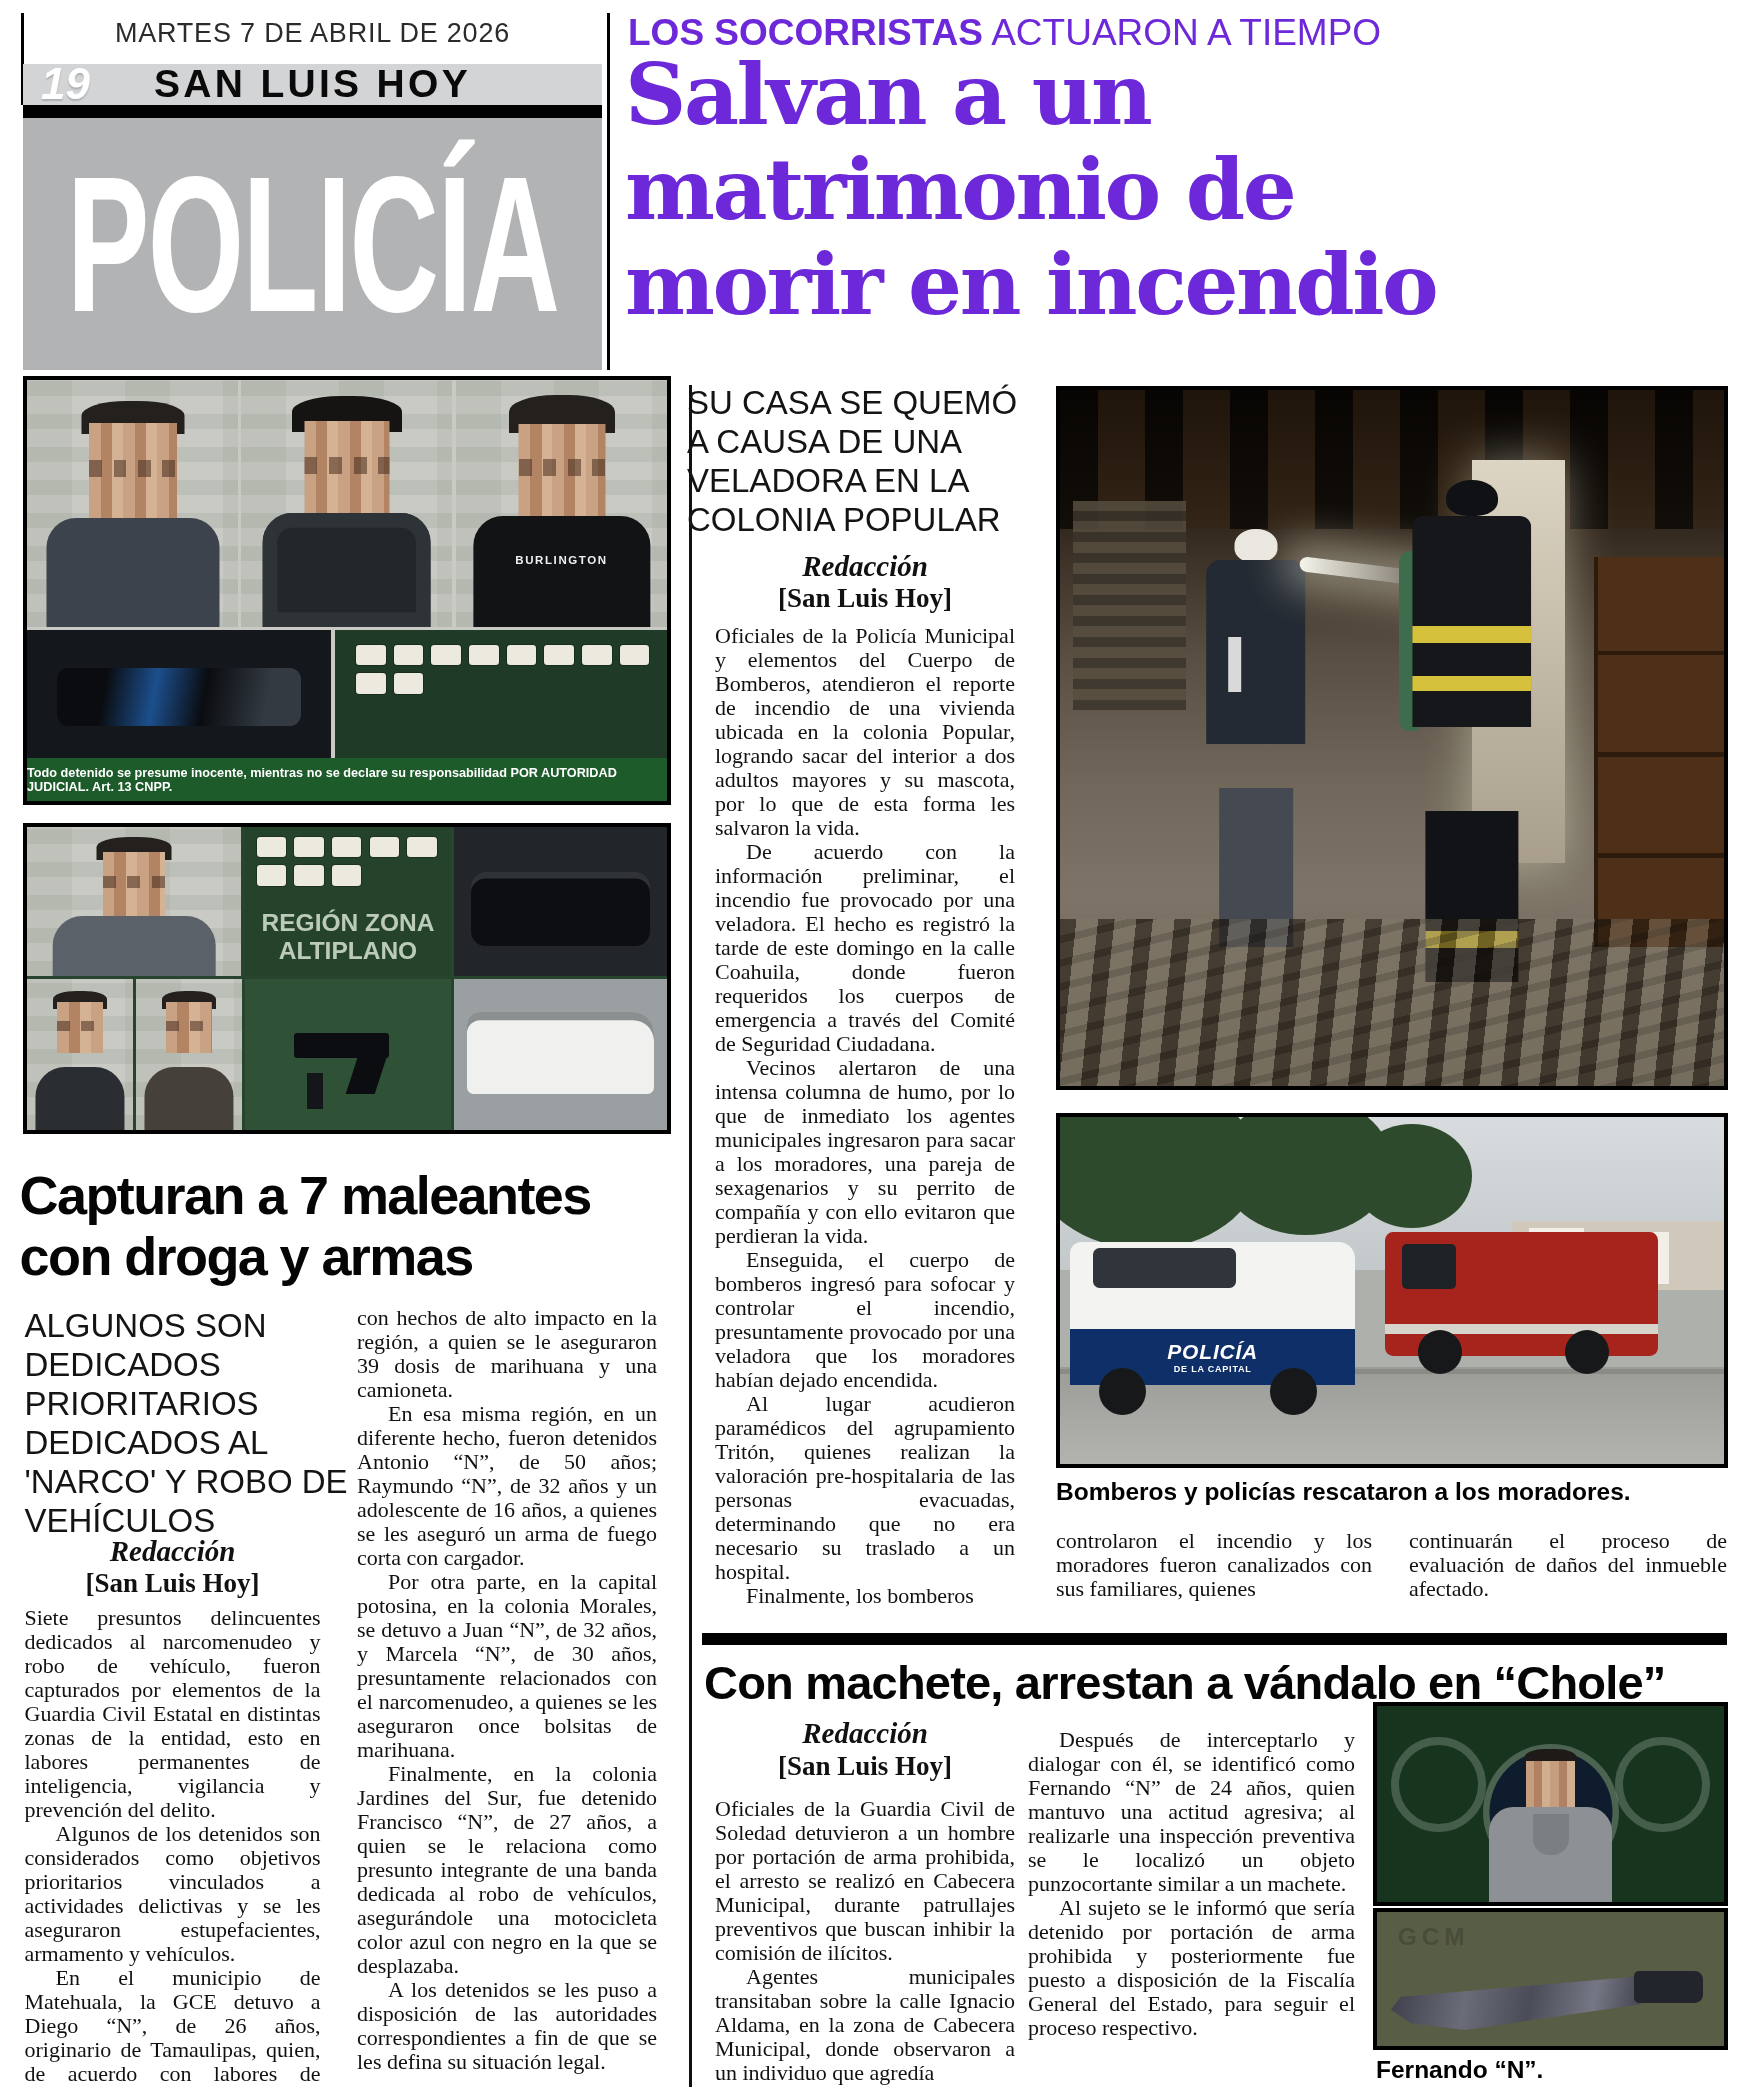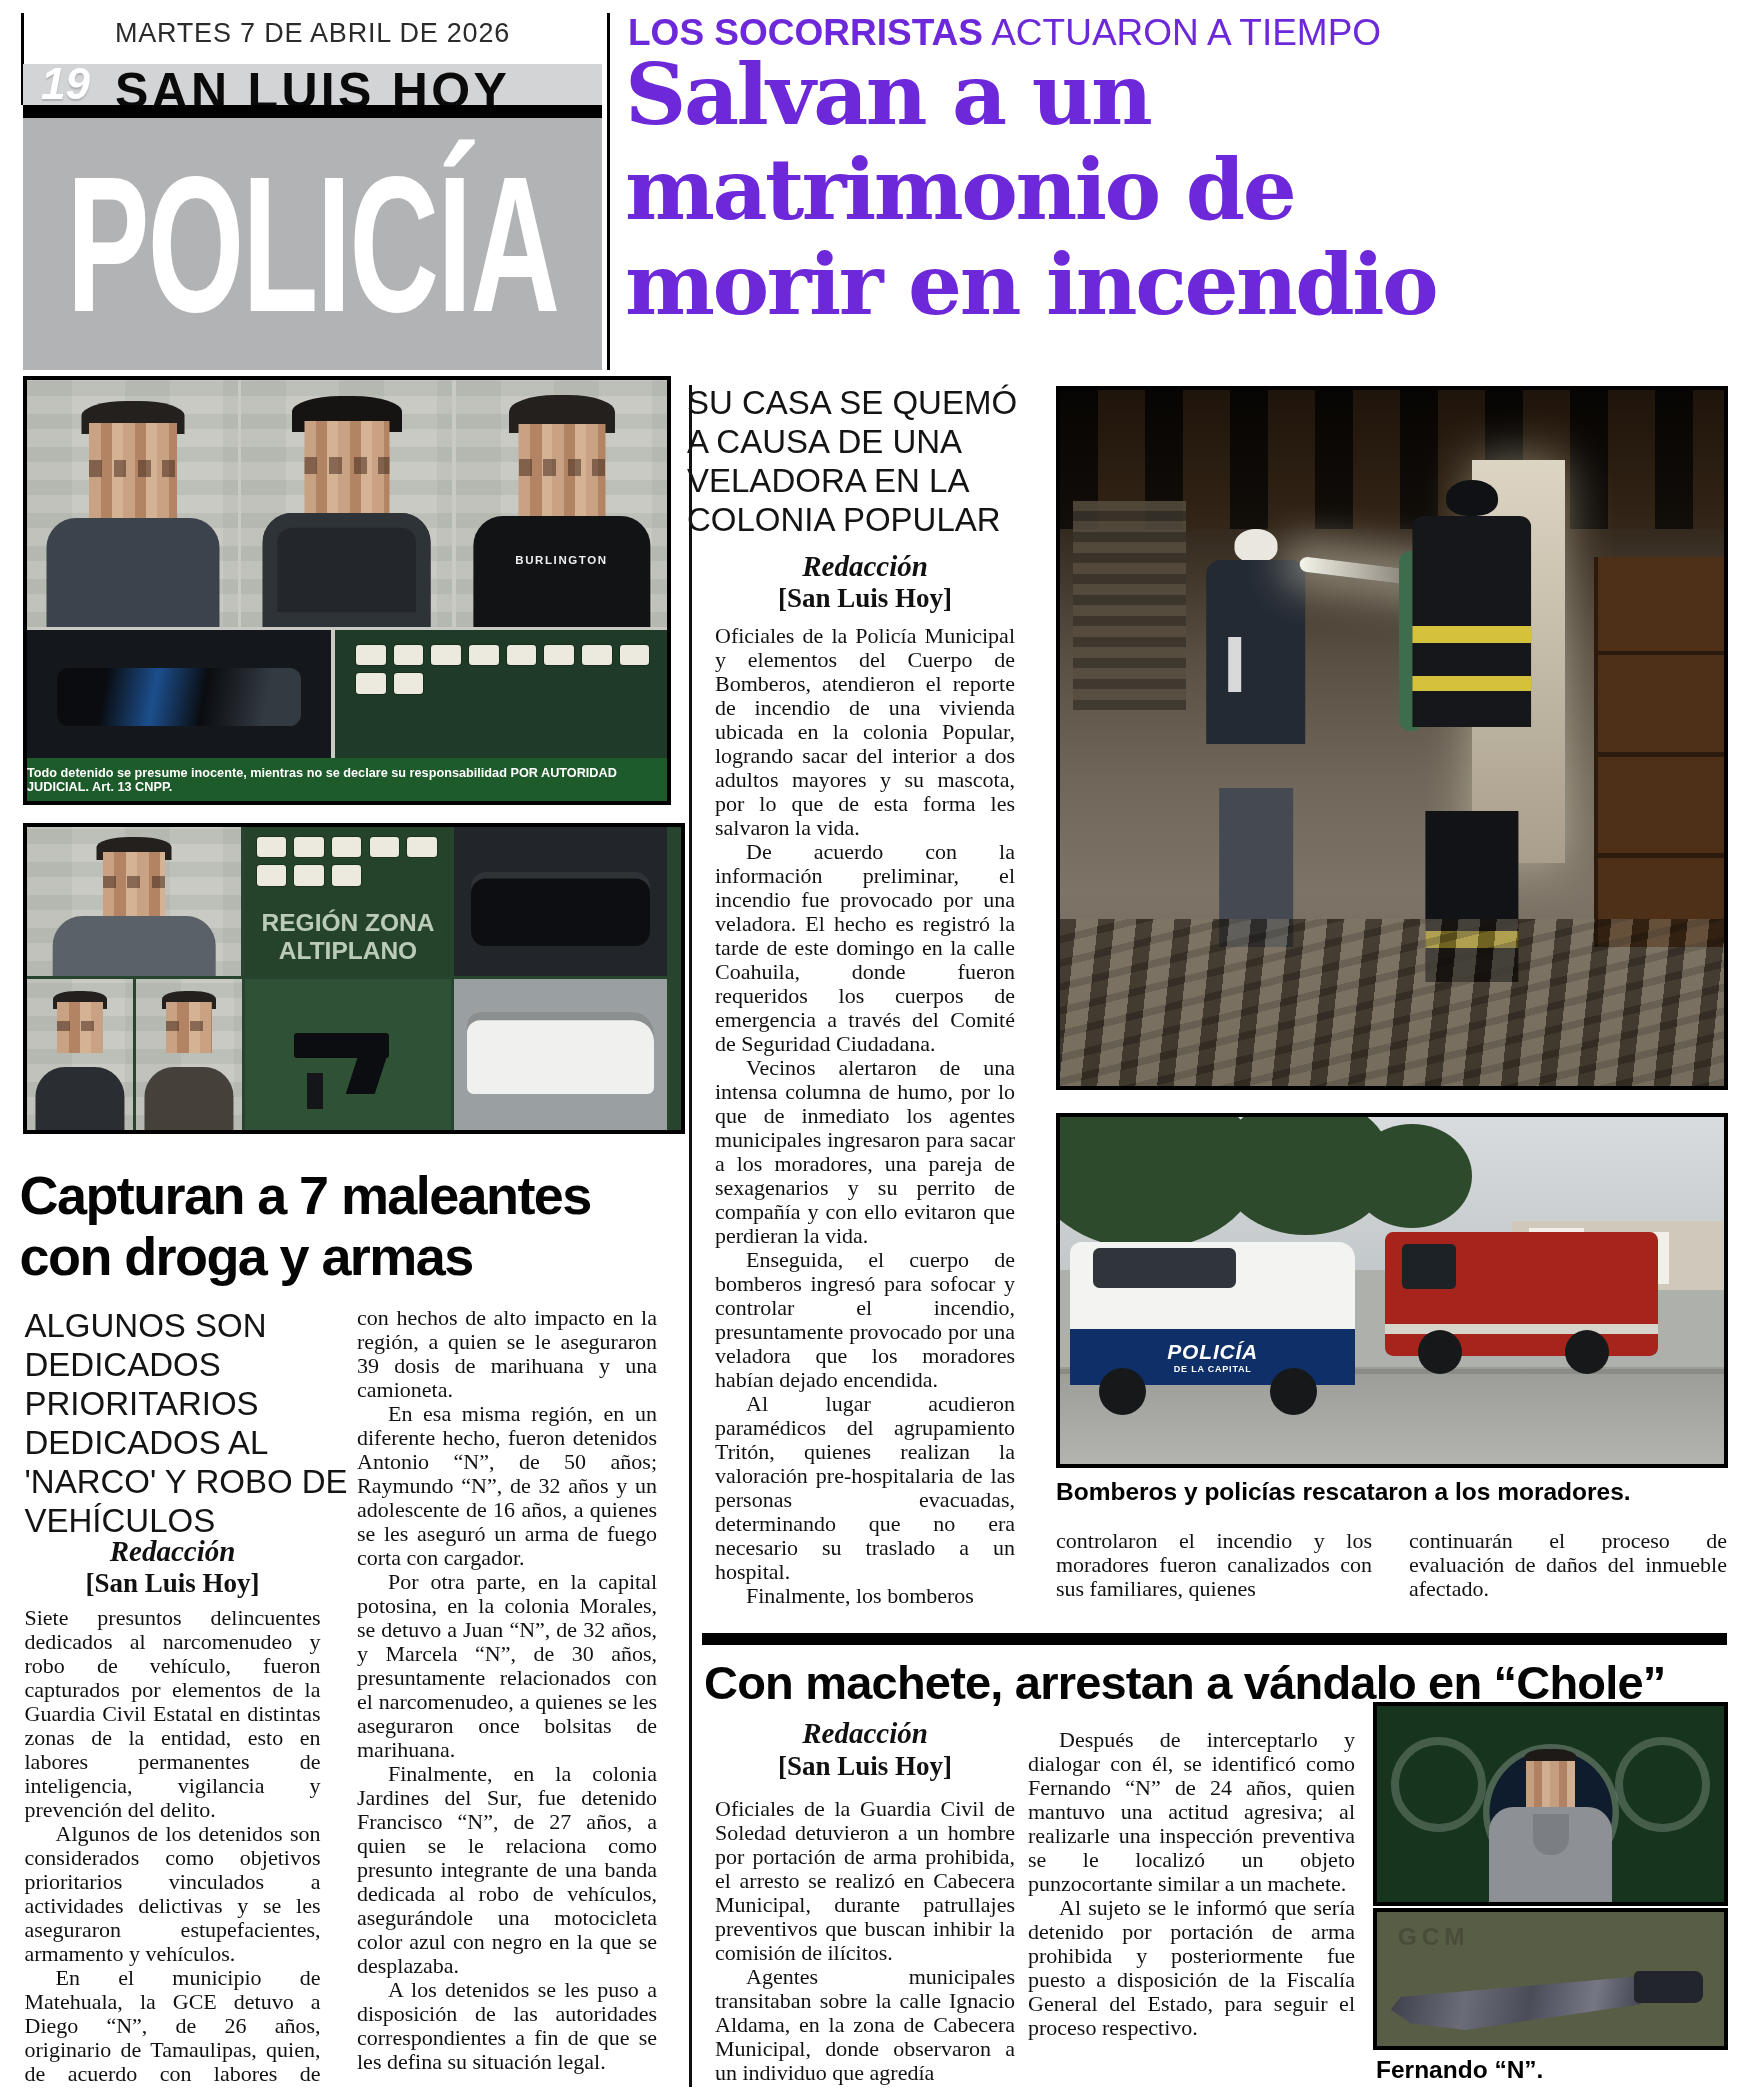--- a/index.html
+++ b/index.html
@@ -8,21 +8,21 @@
   .abs{position:absolute;}
 
   
   .leftrule{left:21px;top:13px;width:3.3px;height:92px;background:#000;}
   .date{left:23px;top:18px;width:579px;text-align:center;font-family:"Liberation Sans",sans-serif;
         font-size:27px;letter-spacing:0.8px;color:#2b2b2b;}
   .banner{left:23px;top:64px;width:579px;height:41px;background:#d3d4d6;}
   .pagenum{position:absolute;left:18px;top:-4.9px;font-family:"Liberation Sans",sans-serif;
         font-weight:700;font-style:italic;font-size:44px;color:#fff;text-shadow:0 1.6px 1.6px rgba(0,0,0,.18);}
   .masthead{position:absolute;left:0;top:-1.6px;width:100%;text-align:center;font-family:"Liberation Sans",sans-serif;
-        font-weight:700;font-size:50px;letter-spacing:3.3px;color:#0a0a0a;}
+        font-weight:700;font-size:39px;letter-spacing:3.3px;color:#0a0a0a;}
   .blackbar{left:23px;top:105px;width:579px;height:13px;background:#000;}
   .policiabox{left:23px;top:118px;width:579px;height:252px;background:#b1b3b5;overflow:hidden;}
   .policiabox span{position:absolute;left:50%;top:50%;transform:translate(-50%,-50%) scaleY(1.55);
         font-family:"Liberation Sans",sans-serif;font-weight:700;font-size:124px;letter-spacing:-1.6px;color:#fff;}
   .vdivider{left:607px;top:13px;width:2.5px;height:357px;background:#000;}
 
   
   .kicker{left:628px;top:11.5px;width:1105px;font-family:"Liberation Sans",sans-serif;font-size:37px;color:#6d28d9;}
   .kicker b{font-weight:700;}
   .kicker span.rest{font-weight:400;}
@@ -223,21 +223,21 @@
           <span class="pkt"></span>
         <span class="pkt"></span>
           <span class="pkt"></span>
       </div>
     </div>
     <div class="greenbar">
       <span>Todo detenido se presume inocente, mientras no se declare su responsabilidad POR AUTORIDAD JUDICIAL. Art. 13 CNPP.</span>
     </div>
   </div>
 
-  <div class="abs photo" style="left:23px;top:823px;width:640px;height:303px;background:#27452e;padding-left:14px;">
+  <div class="abs photo" style="left:23px;top:823px;width:640px;height:303px;background:#27452e;">
 
     <div class="mug" style="position:absolute;left:0;top:0;width:214px;height:149px;">
       <div class="hair" style="top:9.8px;width:75px;height:23px;"></div>
       <div class="face" style="top:24.5px;width:62px;height:65px;">
           <div class="eyes"></div>
         </div>
       <div class="torso" style="width:76%;height:40%;background:#5b6168;"></div>
     </div>
     <div class="mug" style="position:absolute;left:0;top:152px;width:106px;height:151px;">
       <div class="hair" style="top:11.5px;width:54px;height:18px;"></div>

